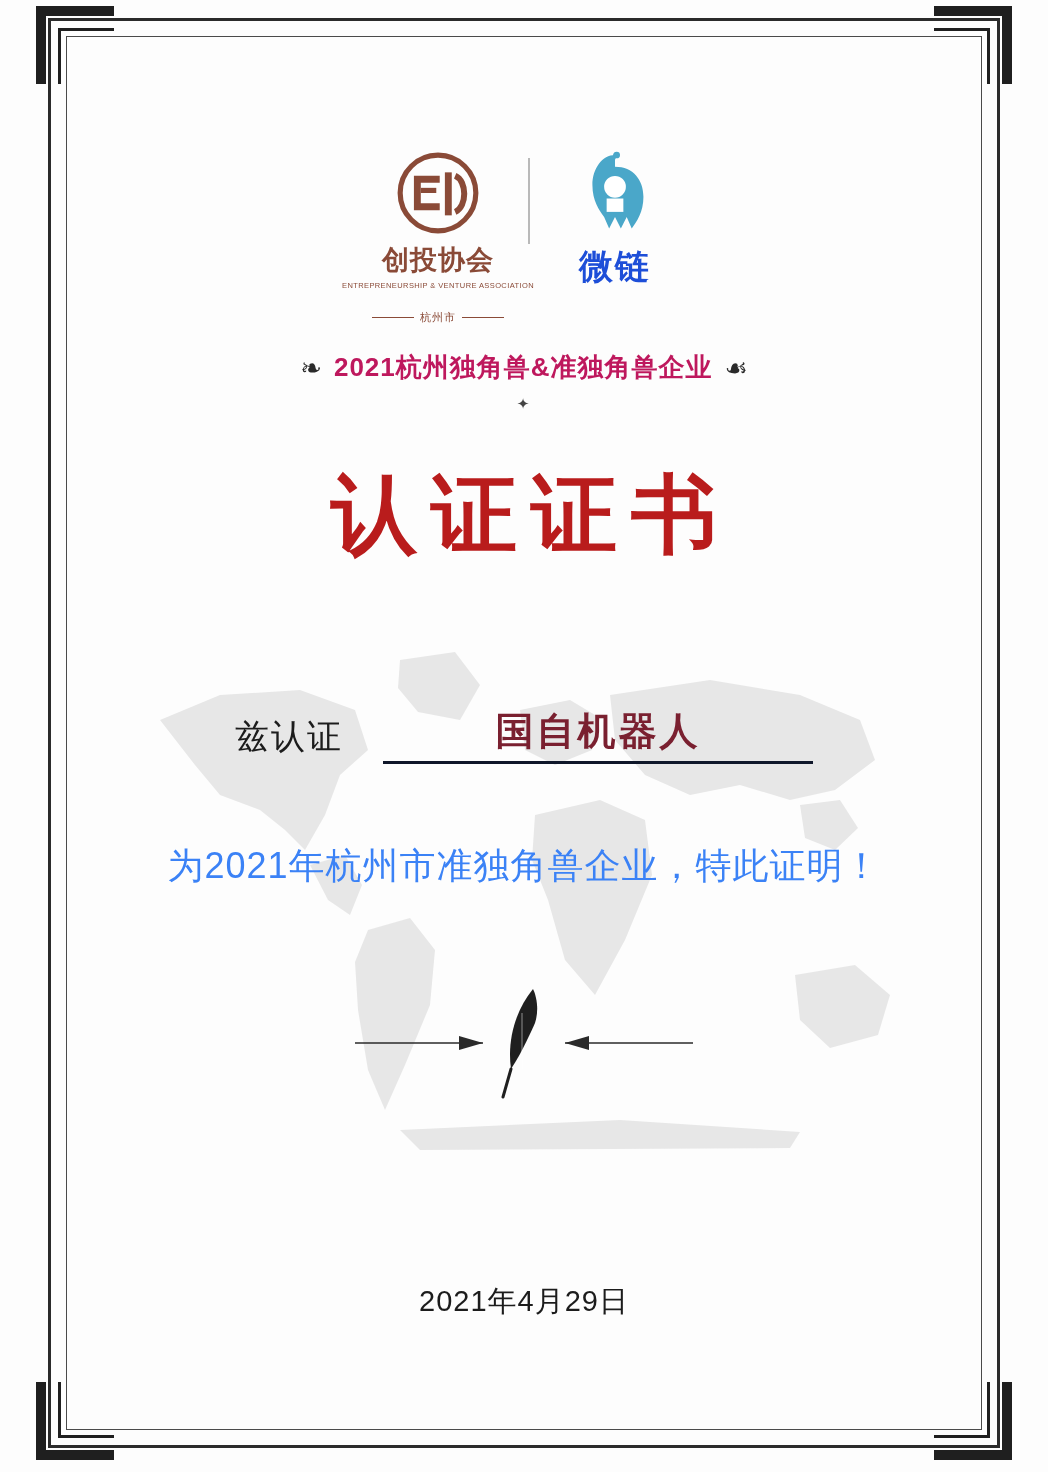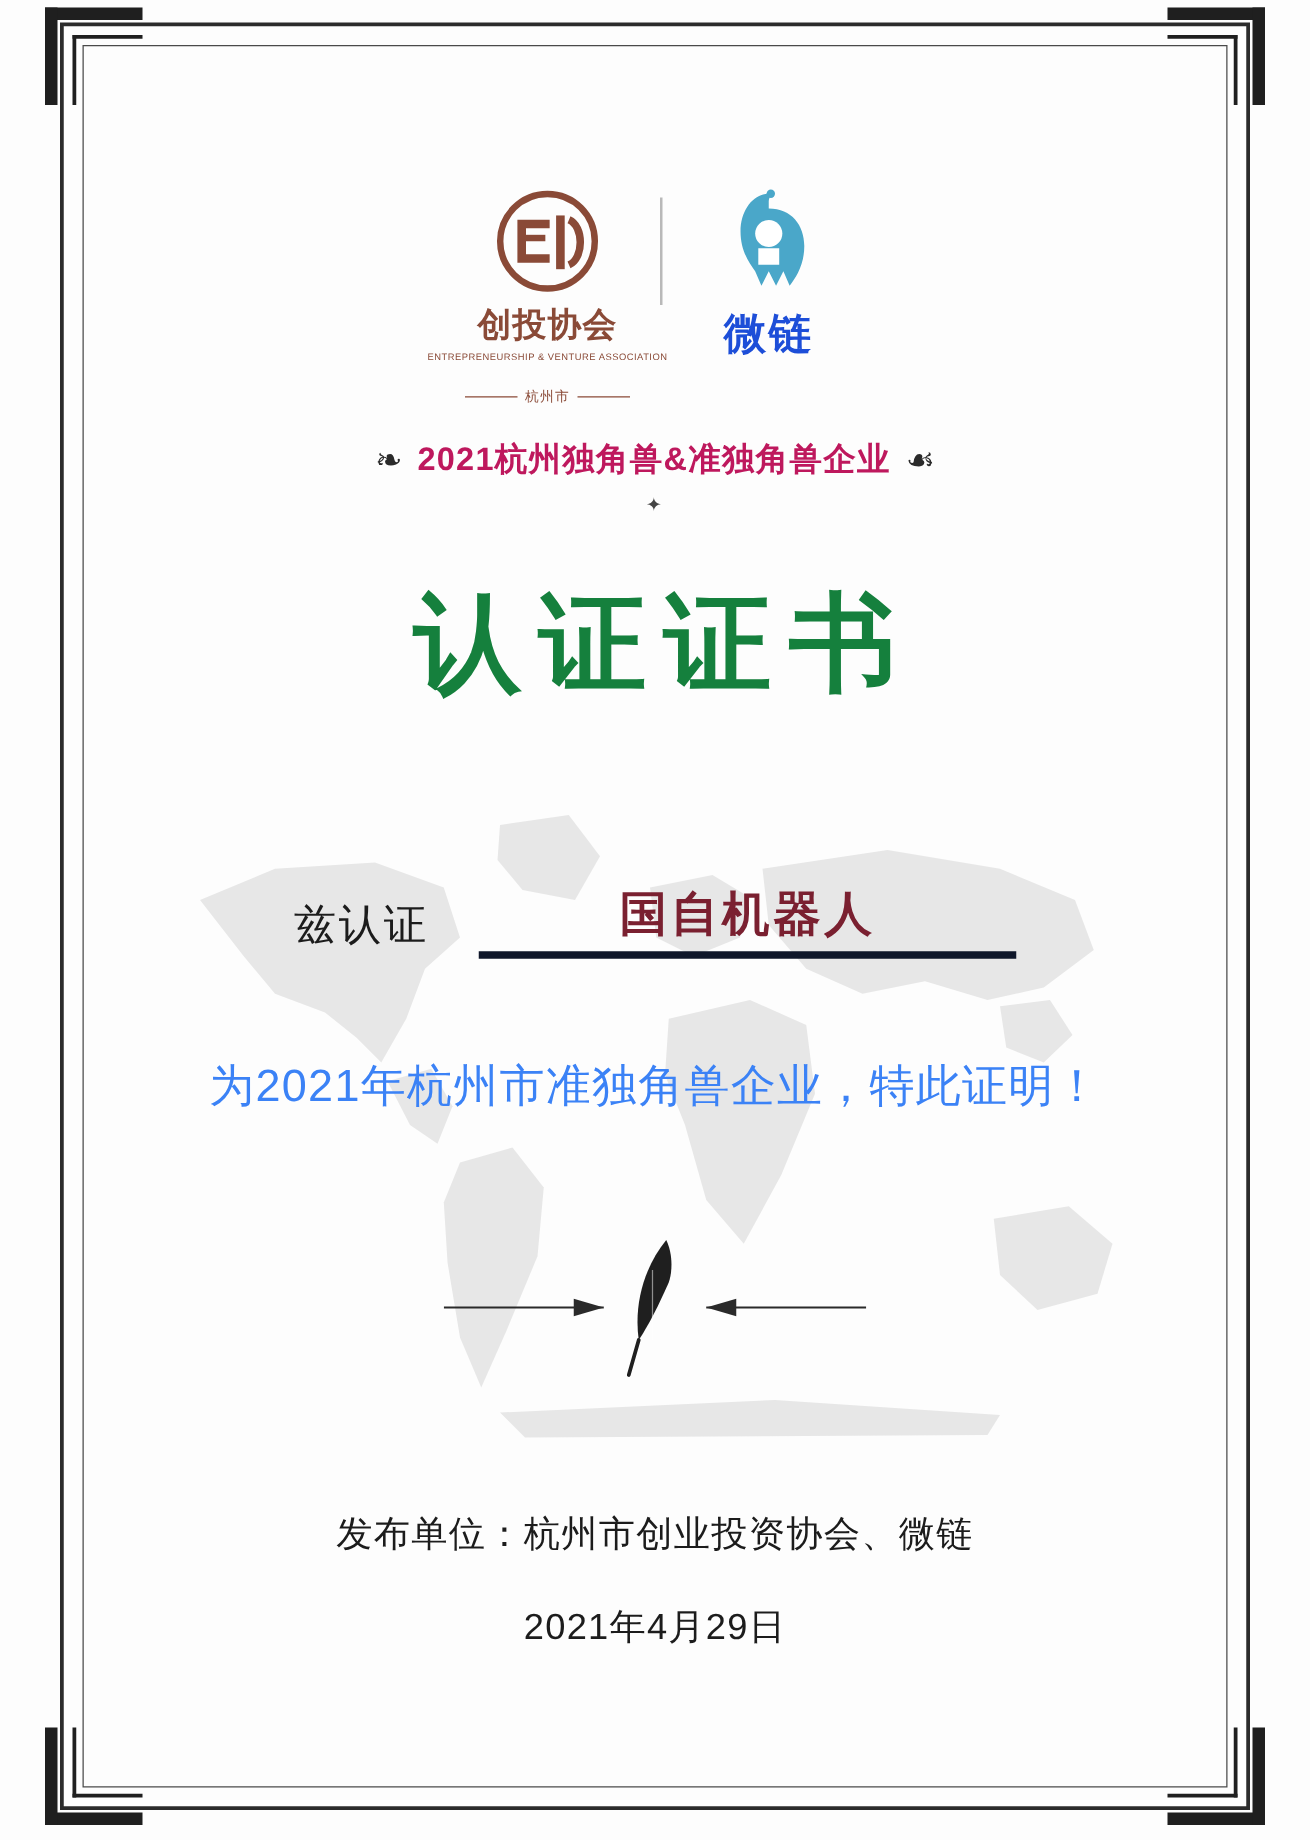--- a/index.html
+++ b/index.html
@@ -175,21 +175,21 @@
     margin-top: 10px;
     font-size: 15px;
     color: #444;
     letter-spacing: 2px;
   }
 
   .maintitle {
     margin-top: 44px;
     font-size: 86px;
     font-weight: bold;
-    color: #15803d;
+    color: #b91c1c;
     letter-spacing: 14px;
     text-indent: 14px;
     font-family: "DejaVu Sans", "Liberation Sans", sans-serif;
   }
 
   .awardee-row {
     margin-top: 132px;
     display: flex;
     align-items: flex-end;
     justify-content: center;
@@ -197,21 +197,21 @@
     gap: 40px;
   }
   .awardee-label {
     font-size: 34px;
     color: #1c1c1c;
     letter-spacing: 2px;
     padding-bottom: 4px;
   }
   .awardee-line {
     width: 430px;
-    border-bottom: 6px solid #0f172a;
+    border-bottom: 3px solid #0f172a;
     text-align: center;
     padding-bottom: 4px;
   }
   .awardee-name {
     font-size: 38px;
     font-weight: bold;
     color: #7a2030;
     letter-spacing: 3px;
     font-family: "DejaVu Sans", "Liberation Sans", sans-serif;
   }
@@ -372,17 +372,16 @@
         <path d="M33 30 L33 86" stroke="#ffffff" stroke-width="1" opacity="0.5"></path>
       </svg>
       <svg class="quill-arrow" viewBox="0 0 130 18">
         <path d="M130 9 L2 9" stroke="#2a2a2a" stroke-width="1.6"></path>
         <path d="M26 2 L2 9 L26 16 Z" fill="#2a2a2a"></path>
       </svg>
     </div>
   </div>
 
   <div class="footer">
-    <div class="issuer">发布单位：杭州市创业投资协会、微链</div>
     <div class="issue-date">2021年4月29日</div>
   </div>
 
 </div>
 
 </body></html>

